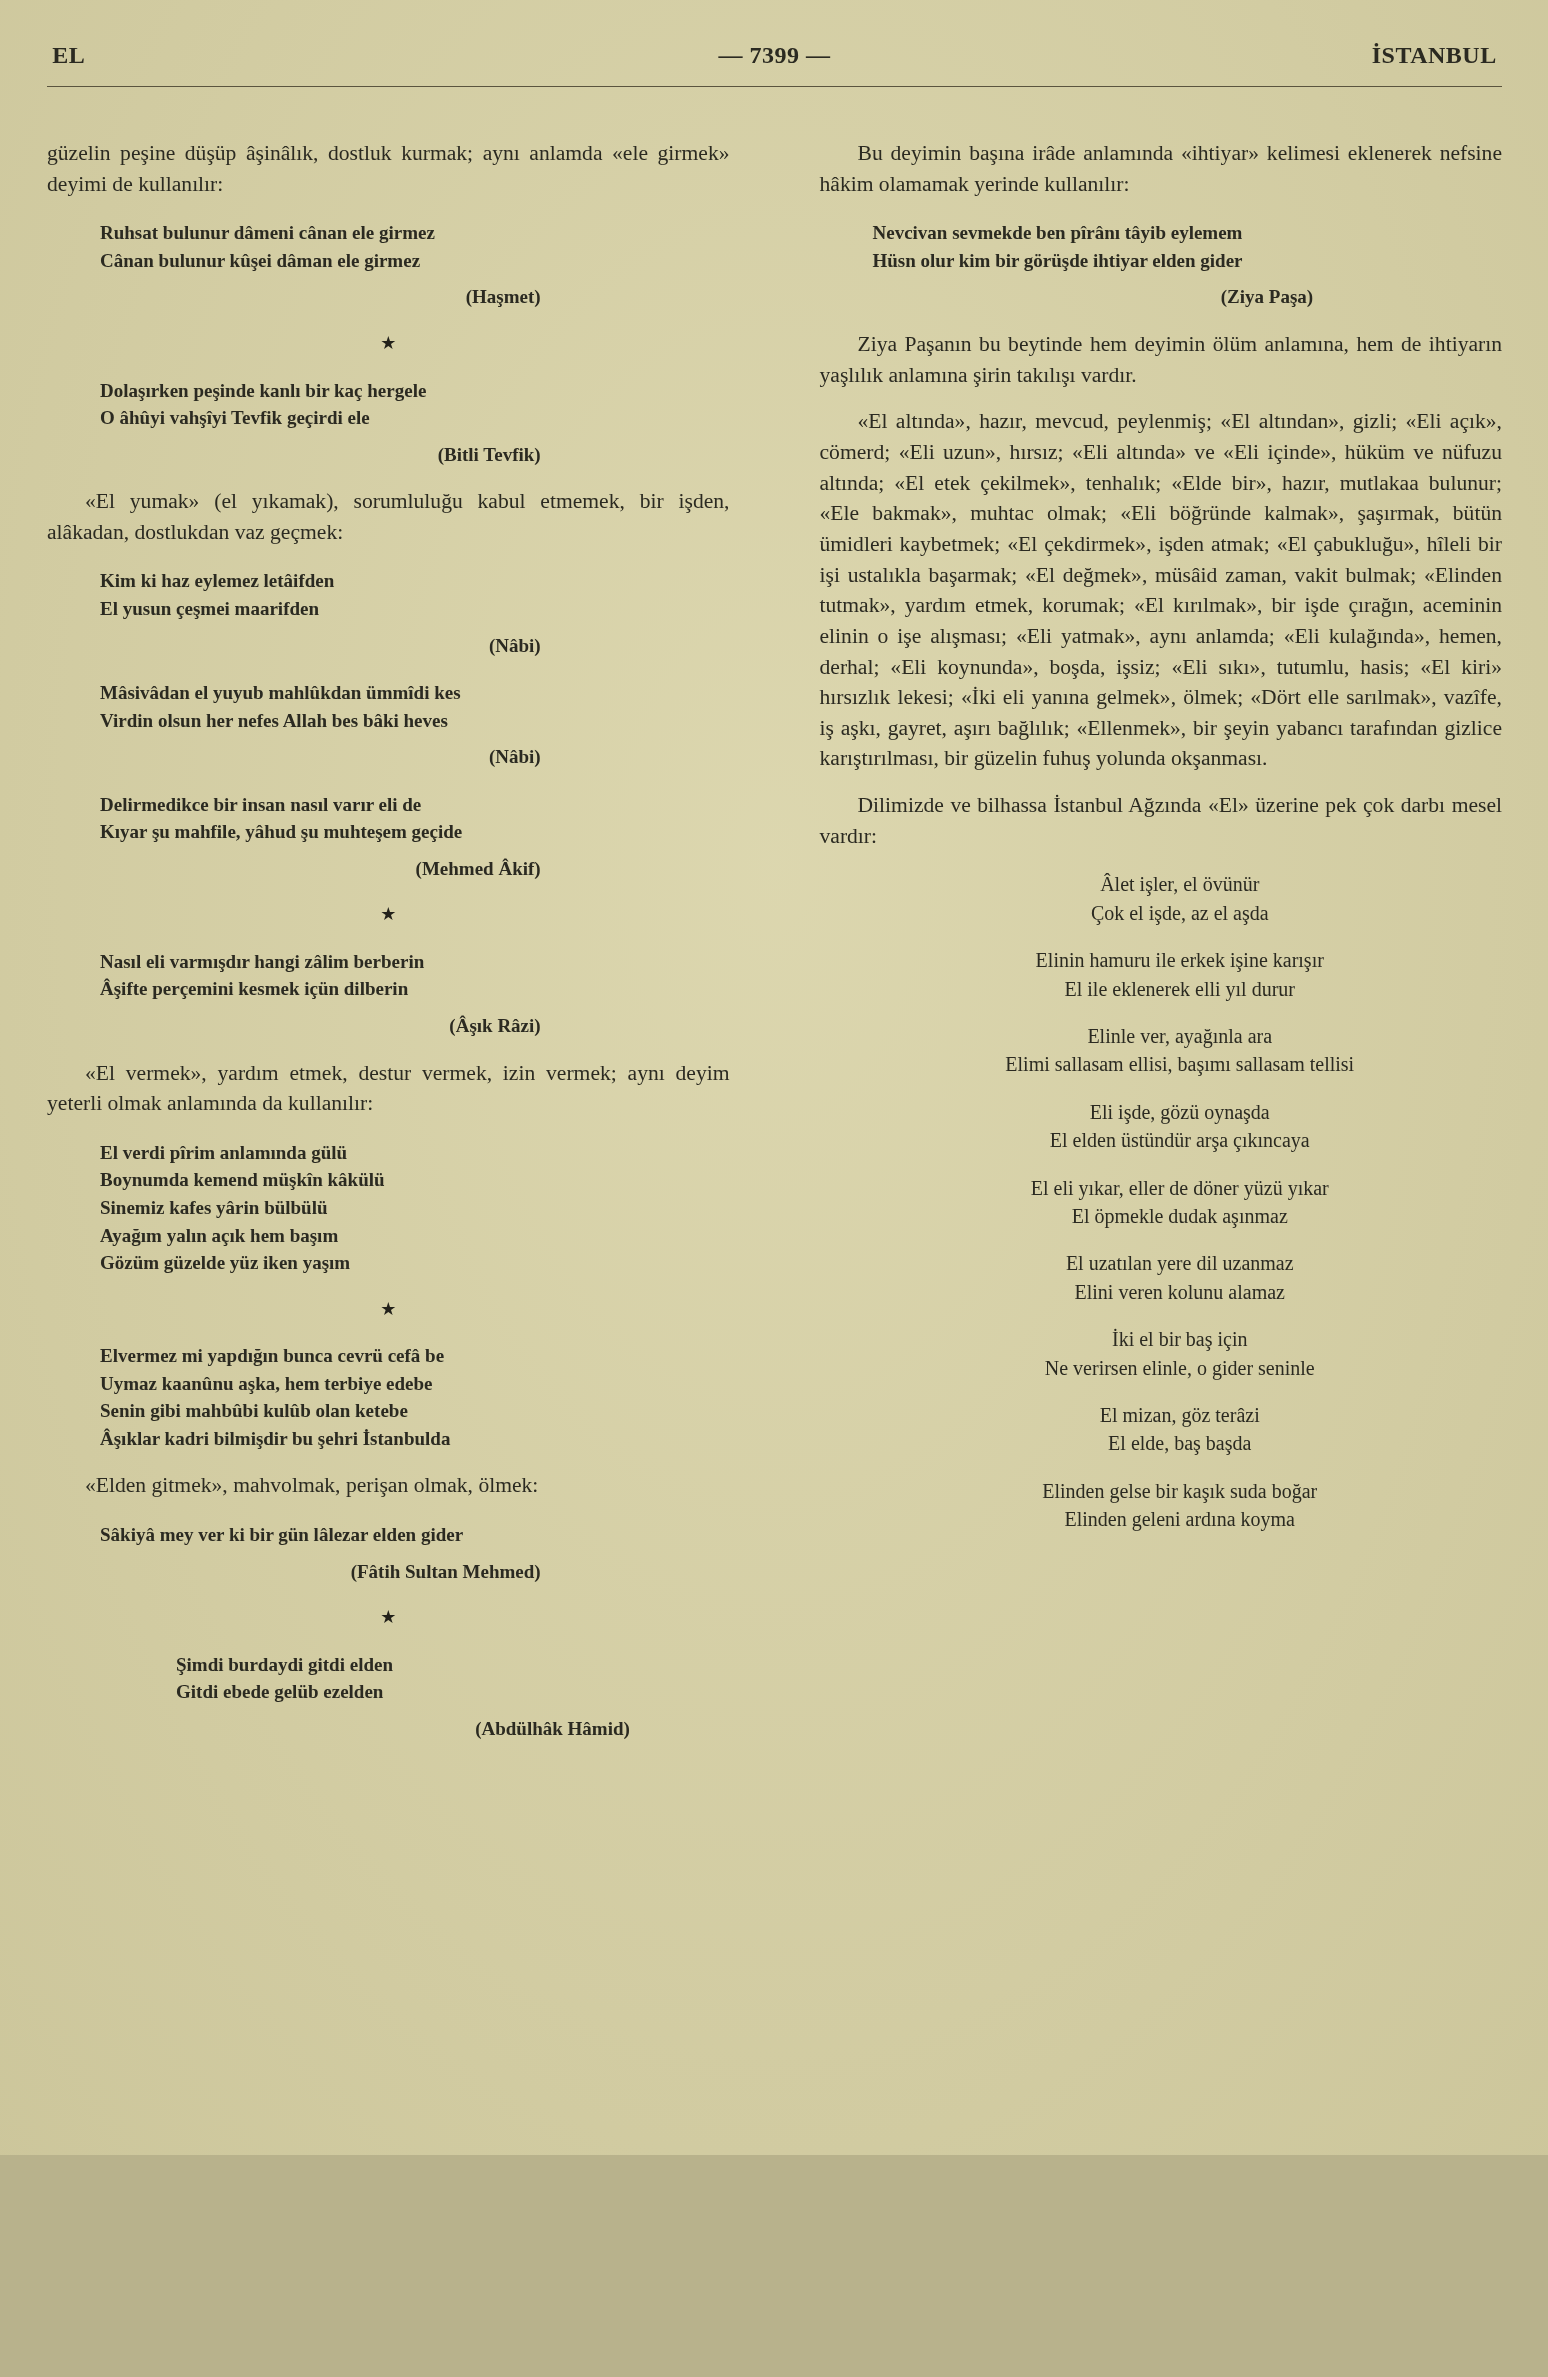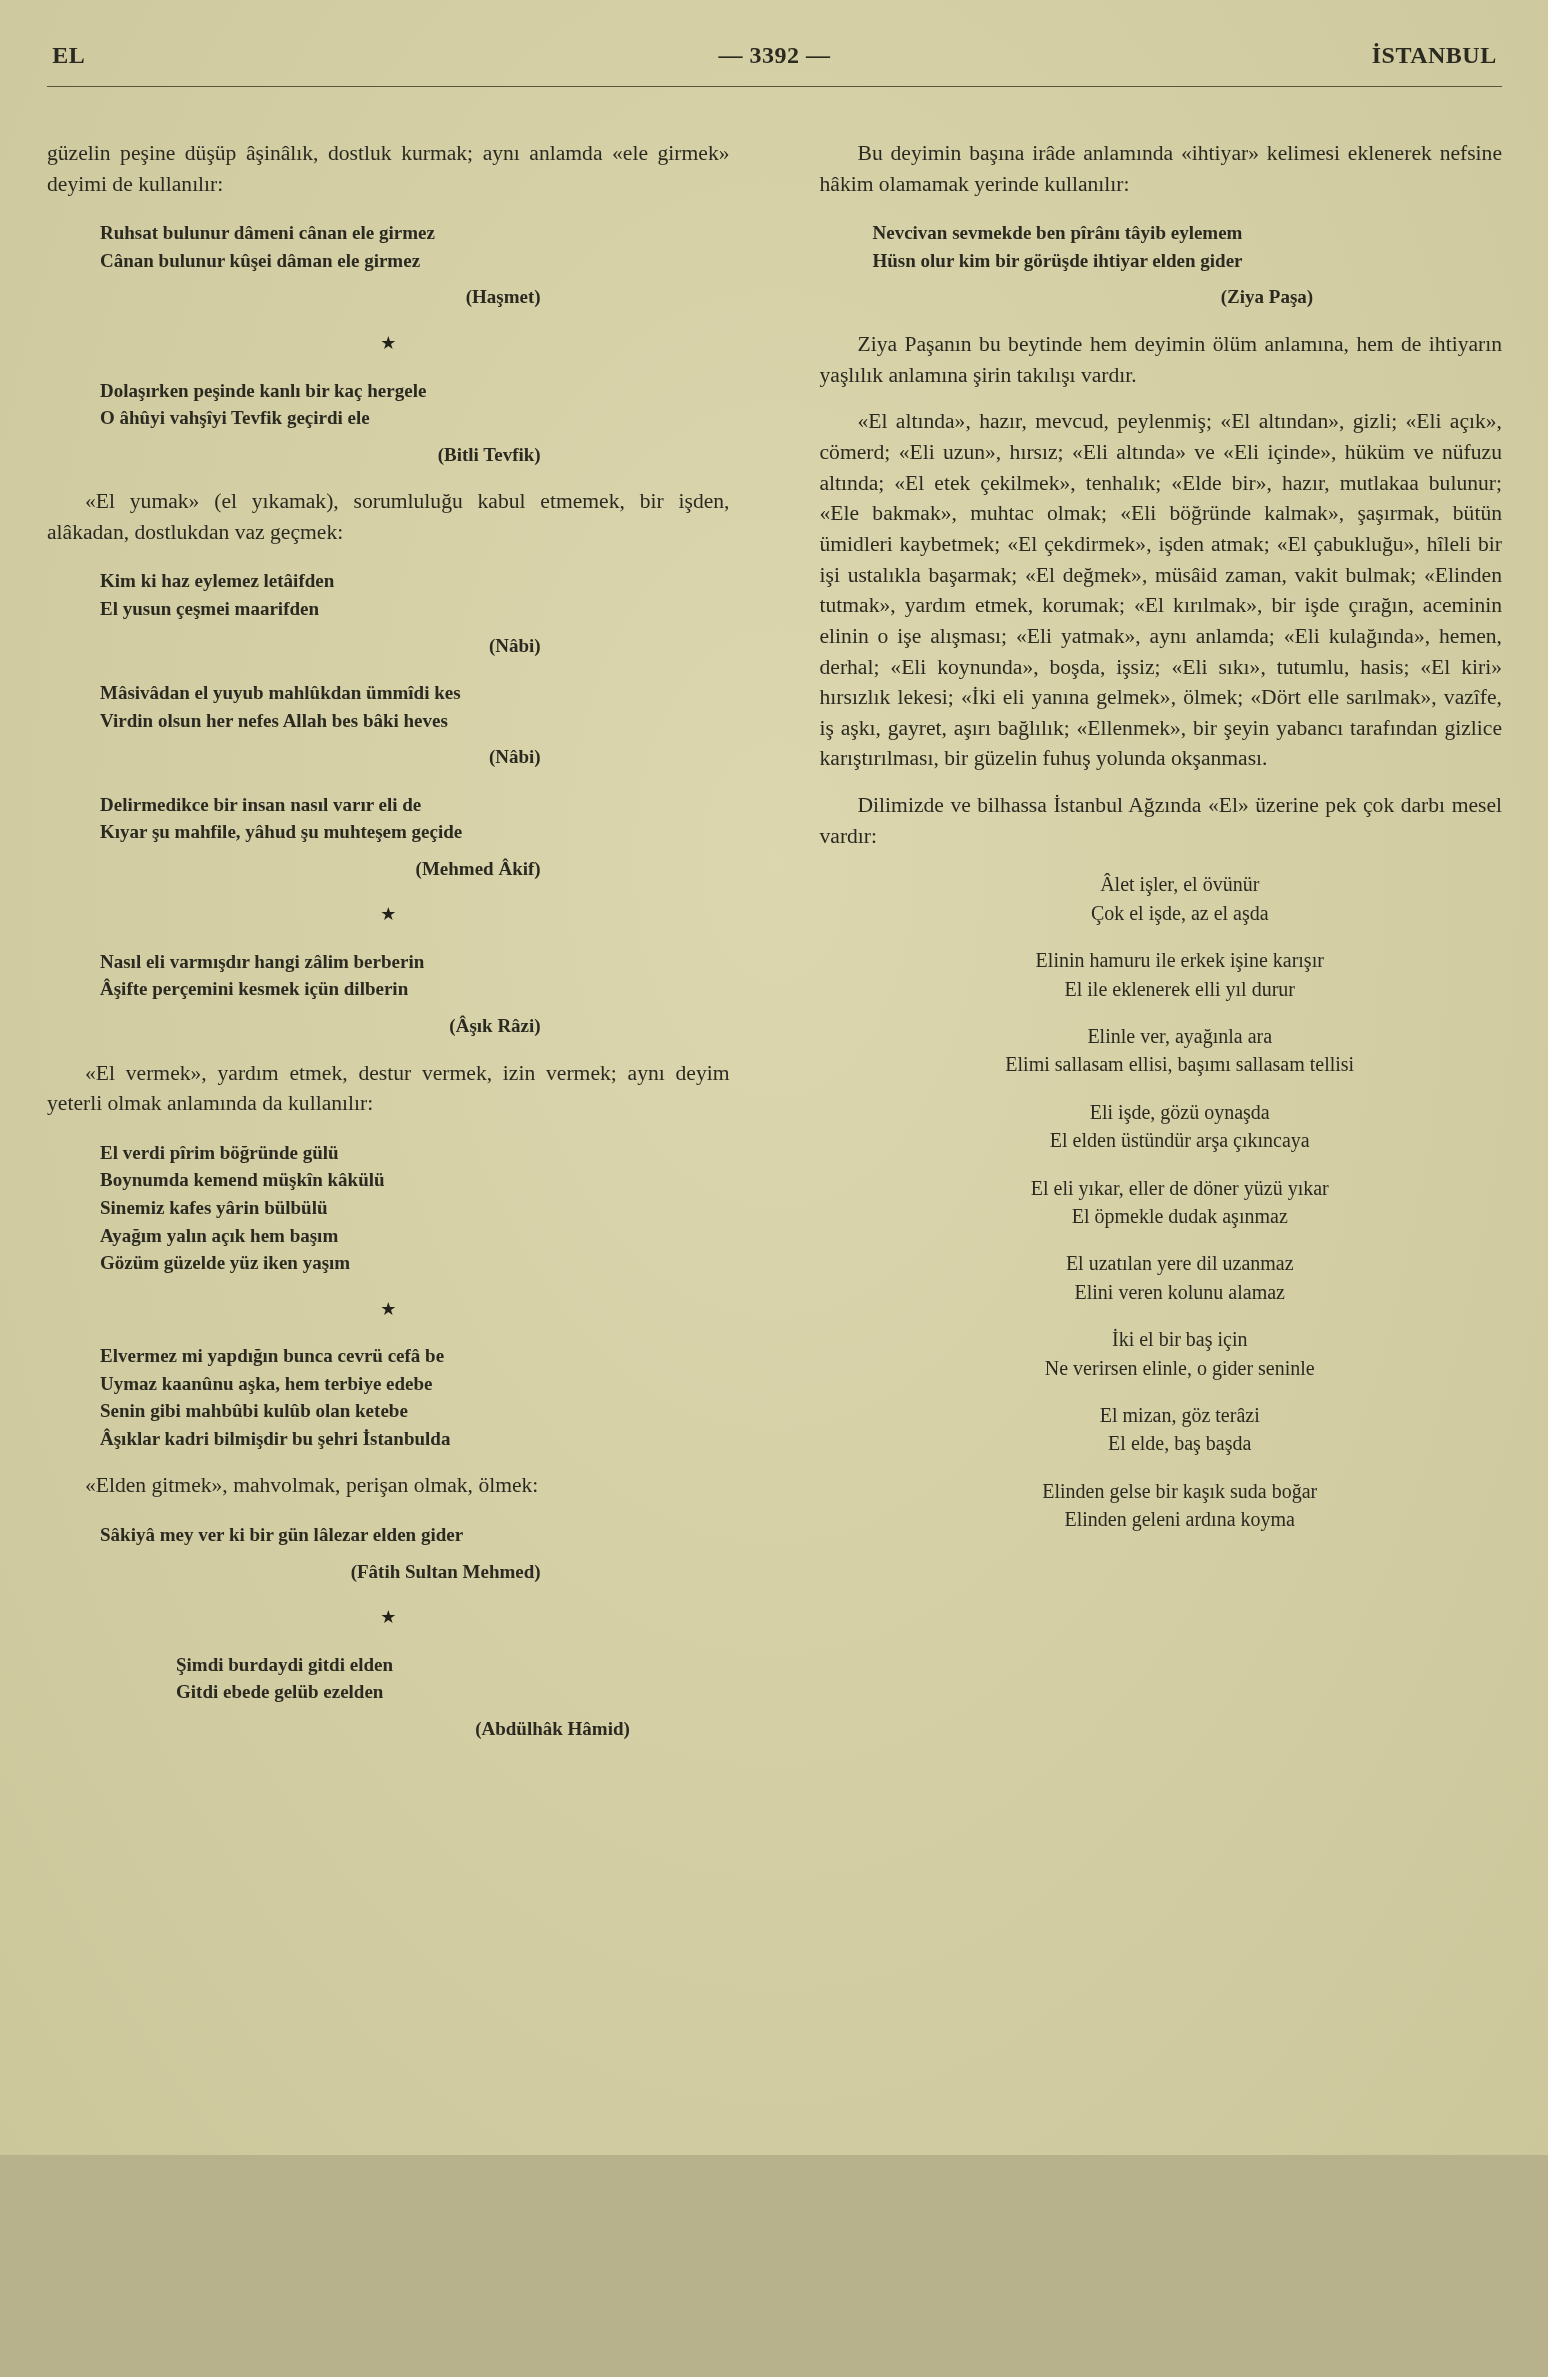--- a/index.html
+++ b/index.html
@@ -51,21 +51,21 @@
     line-height: 1.42;
     text-align: center;
   }
 </style>
 </head>
 <body>
 
 <div class="page" style="--bg: #d8d2a6; --fg: #2b2a21; --rule: #5a543e;">
   <div class="header">
     <span class="h-left">EL</span>
-    <span class="h-center">— 3392 —</span>
+    <span class="h-center">— 7399 —</span>
     <span class="h-right">İSTANBUL</span>
   </div>
   <div class="columns">
     <div class="col">
         <div class="para">güzelin peşine düşüp âşinâlık, dostluk kurmak; aynı anlamda «ele girmek» deyimi de kullanılır:</div>
         <div class="verse">
           <div class="verse-line">Ruhsat bulunur dâmeni cânan ele girmez</div>
           <div class="verse-line">Cânan bulunur kûşei dâman ele girmez</div>
           <div class="attr">(Haşmet)</div>
         </div>
@@ -92,21 +92,21 @@
           <div class="attr">(Mehmed Âkif)</div>
         </div>
         <div class="star">★</div>
         <div class="verse">
           <div class="verse-line">Nasıl eli varmışdır hangi zâlim berberin</div>
           <div class="verse-line">Âşifte perçemini kesmek içün dilberin</div>
           <div class="attr">(Âşık Râzi)</div>
         </div>
         <div class="para indent">«El vermek», yardım etmek, destur vermek, izin vermek; aynı deyim yeterli olmak anlamında da kullanılır:</div>
         <div class="verse">
-          <div class="verse-line">El verdi pîrim böğründe gülü</div>
+          <div class="verse-line">El verdi pîrim anlamında gülü</div>
           <div class="verse-line">Boynumda kemend müşkîn kâkülü</div>
           <div class="verse-line">Sinemiz kafes yârin bülbülü</div>
           <div class="verse-line">Ayağım yalın açık hem başım</div>
           <div class="verse-line">Gözüm güzelde yüz iken yaşım</div>
         </div>
         <div class="star">★</div>
         <div class="verse">
           <div class="verse-line">Elvermez mi yapdığın bunca cevrü cefâ be</div>
           <div class="verse-line">Uymaz kaanûnu aşka, hem terbiye edebe</div>
           <div class="verse-line">Senin gibi mahbûbi kulûb olan ketebe</div>

